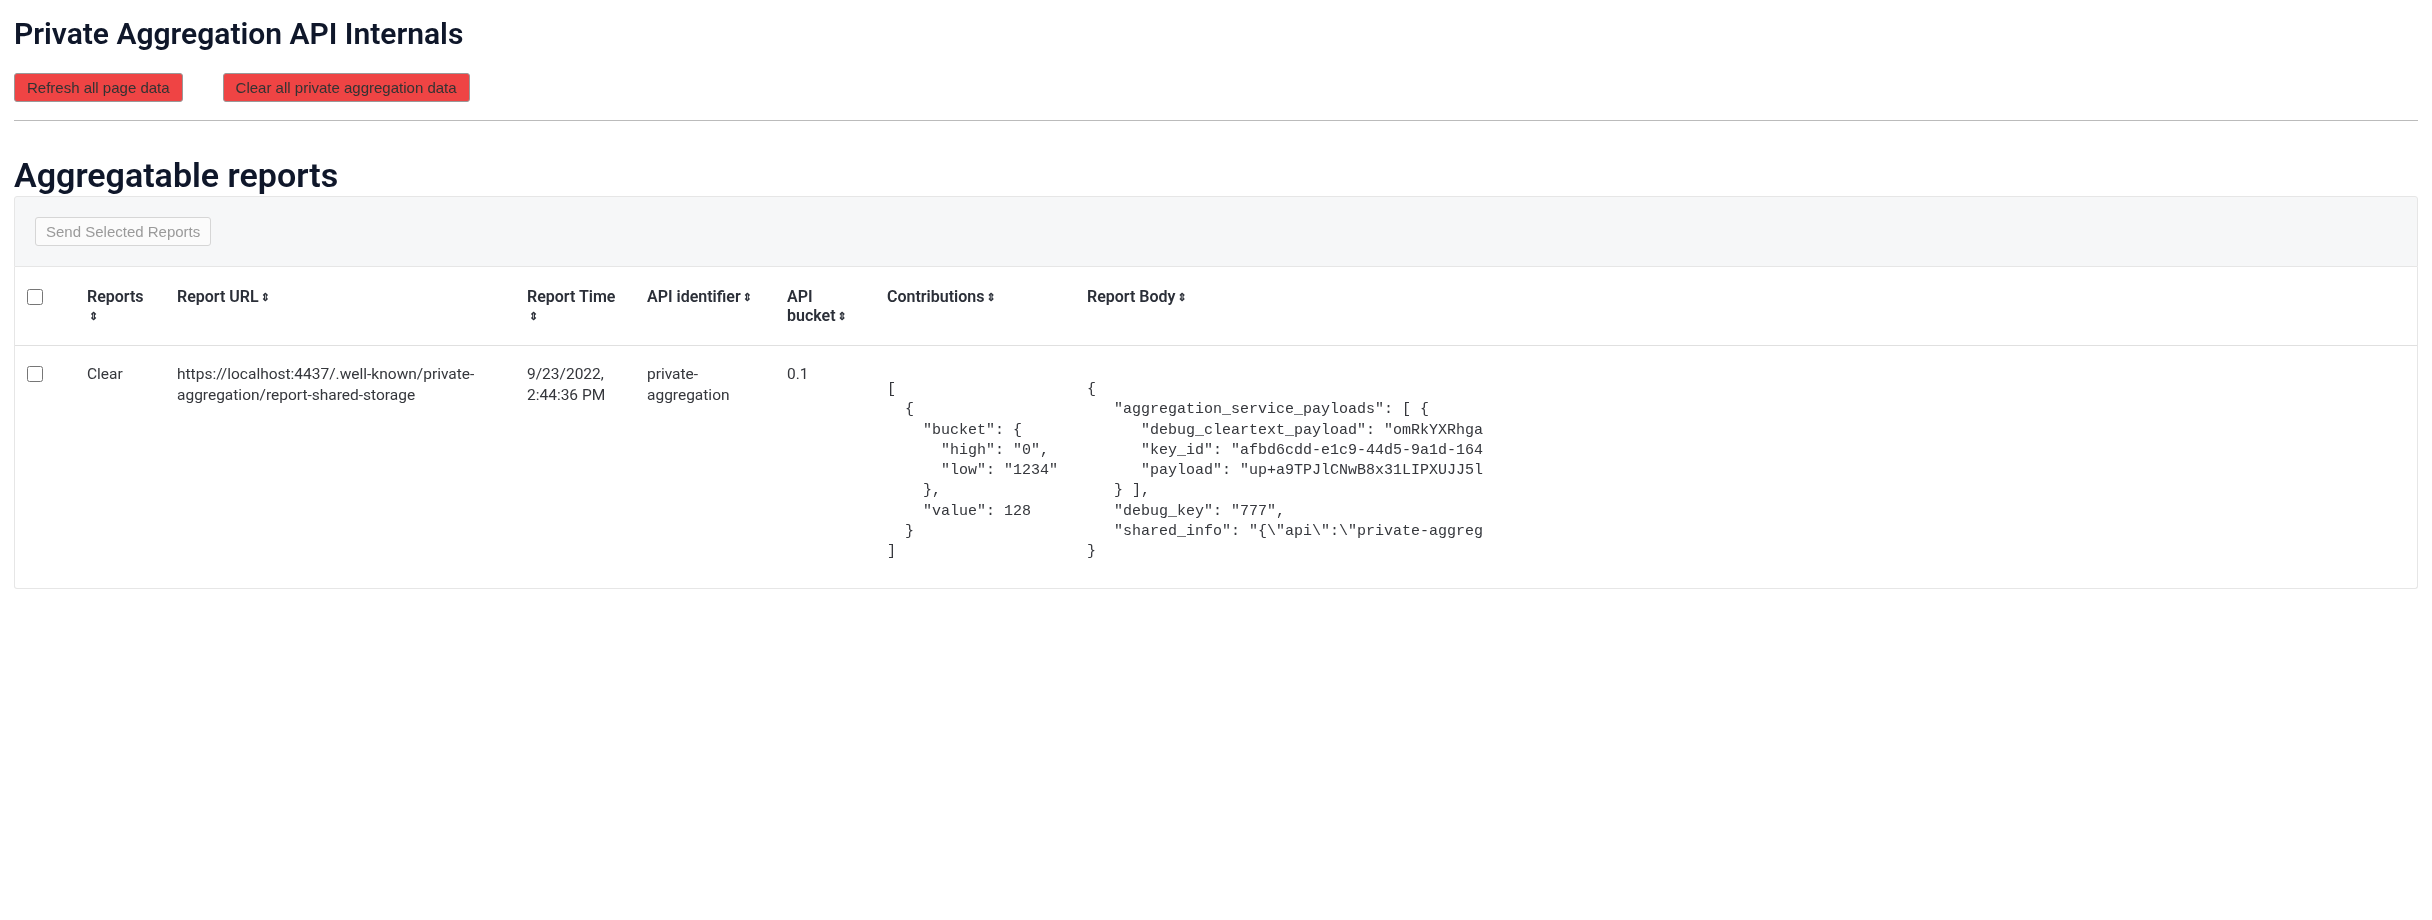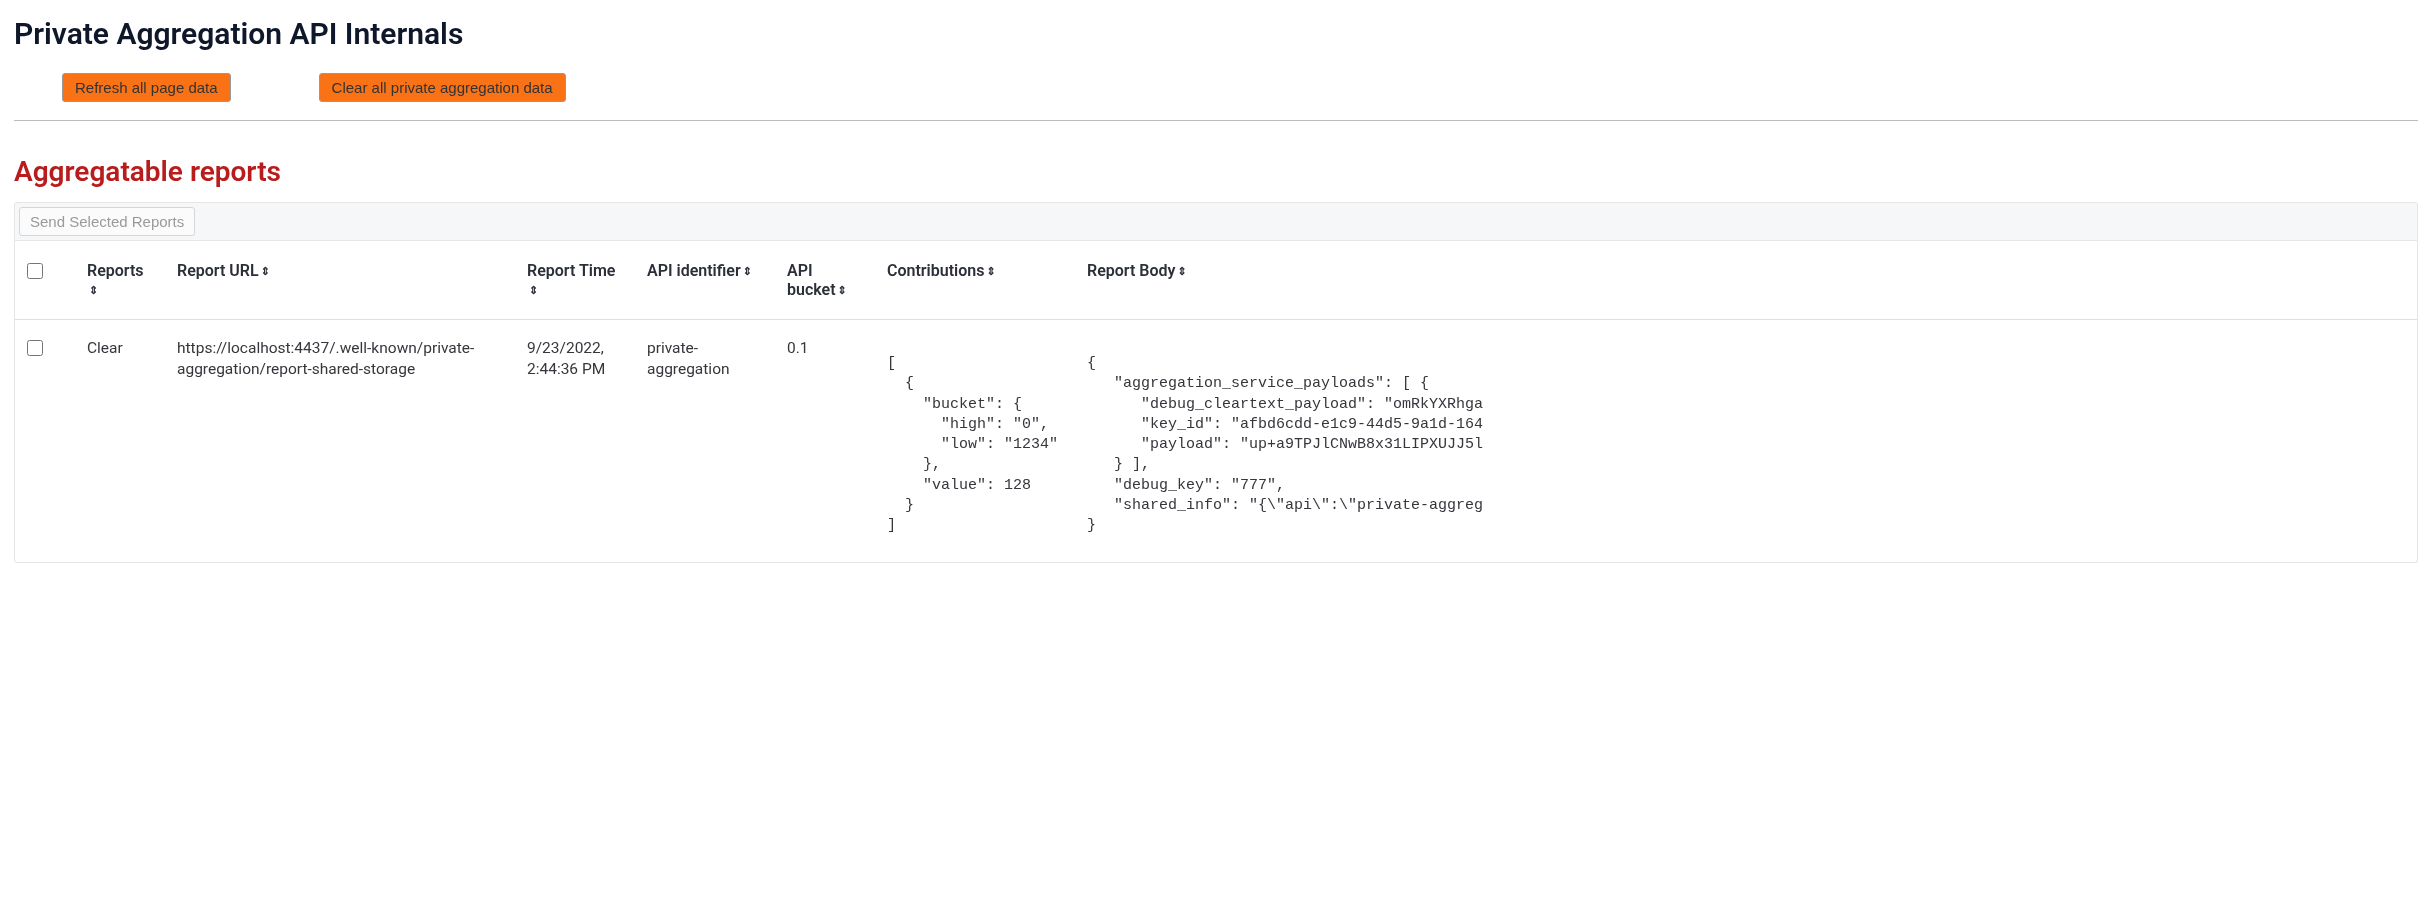--- a/index.html
+++ b/index.html
@@ -19,45 +19,44 @@
 
     .toolbar {
       display: flex;
       gap: 40px;
       margin-bottom: 18px;
     }
     .toolbar button {
       padding: 5px 12px;
       font-size: 15px;
       color: #333;
-      background: #f97316;
+      background: #ef4444;
       border: 1px solid #999;
       border-radius: 3px;
       cursor: pointer;
-      margin-left: 48px;
     }
 
     hr.divider {
       border: none;
       border-top: 1px solid #bbb;
       margin-bottom: 34px;
     }
 
     h2.section-title {
-      font-size: 28px;
+      font-size: 34px;
       font-weight: 600;
-      color: #b91c1c;
-      margin-bottom: 14px;
+      color: #0f172a;
+      margin-bottom: 1px;
     }
 
     .section-toolbar {
       background: #f6f7f8;
       border: 1px solid #e6e6e6;
       border-radius: 3px 3px 0 0;
-      padding: 4px;
+      padding: 20px;
       margin-bottom: 0;
     }
     .section-toolbar button {
       padding: 5px 10px;
       font-size: 15px;
       color: #9a9a9a;
       background: #fbfbfb;
       border: 1px solid #d6d6d6;
       border-radius: 3px;
       cursor: not-allowed;

